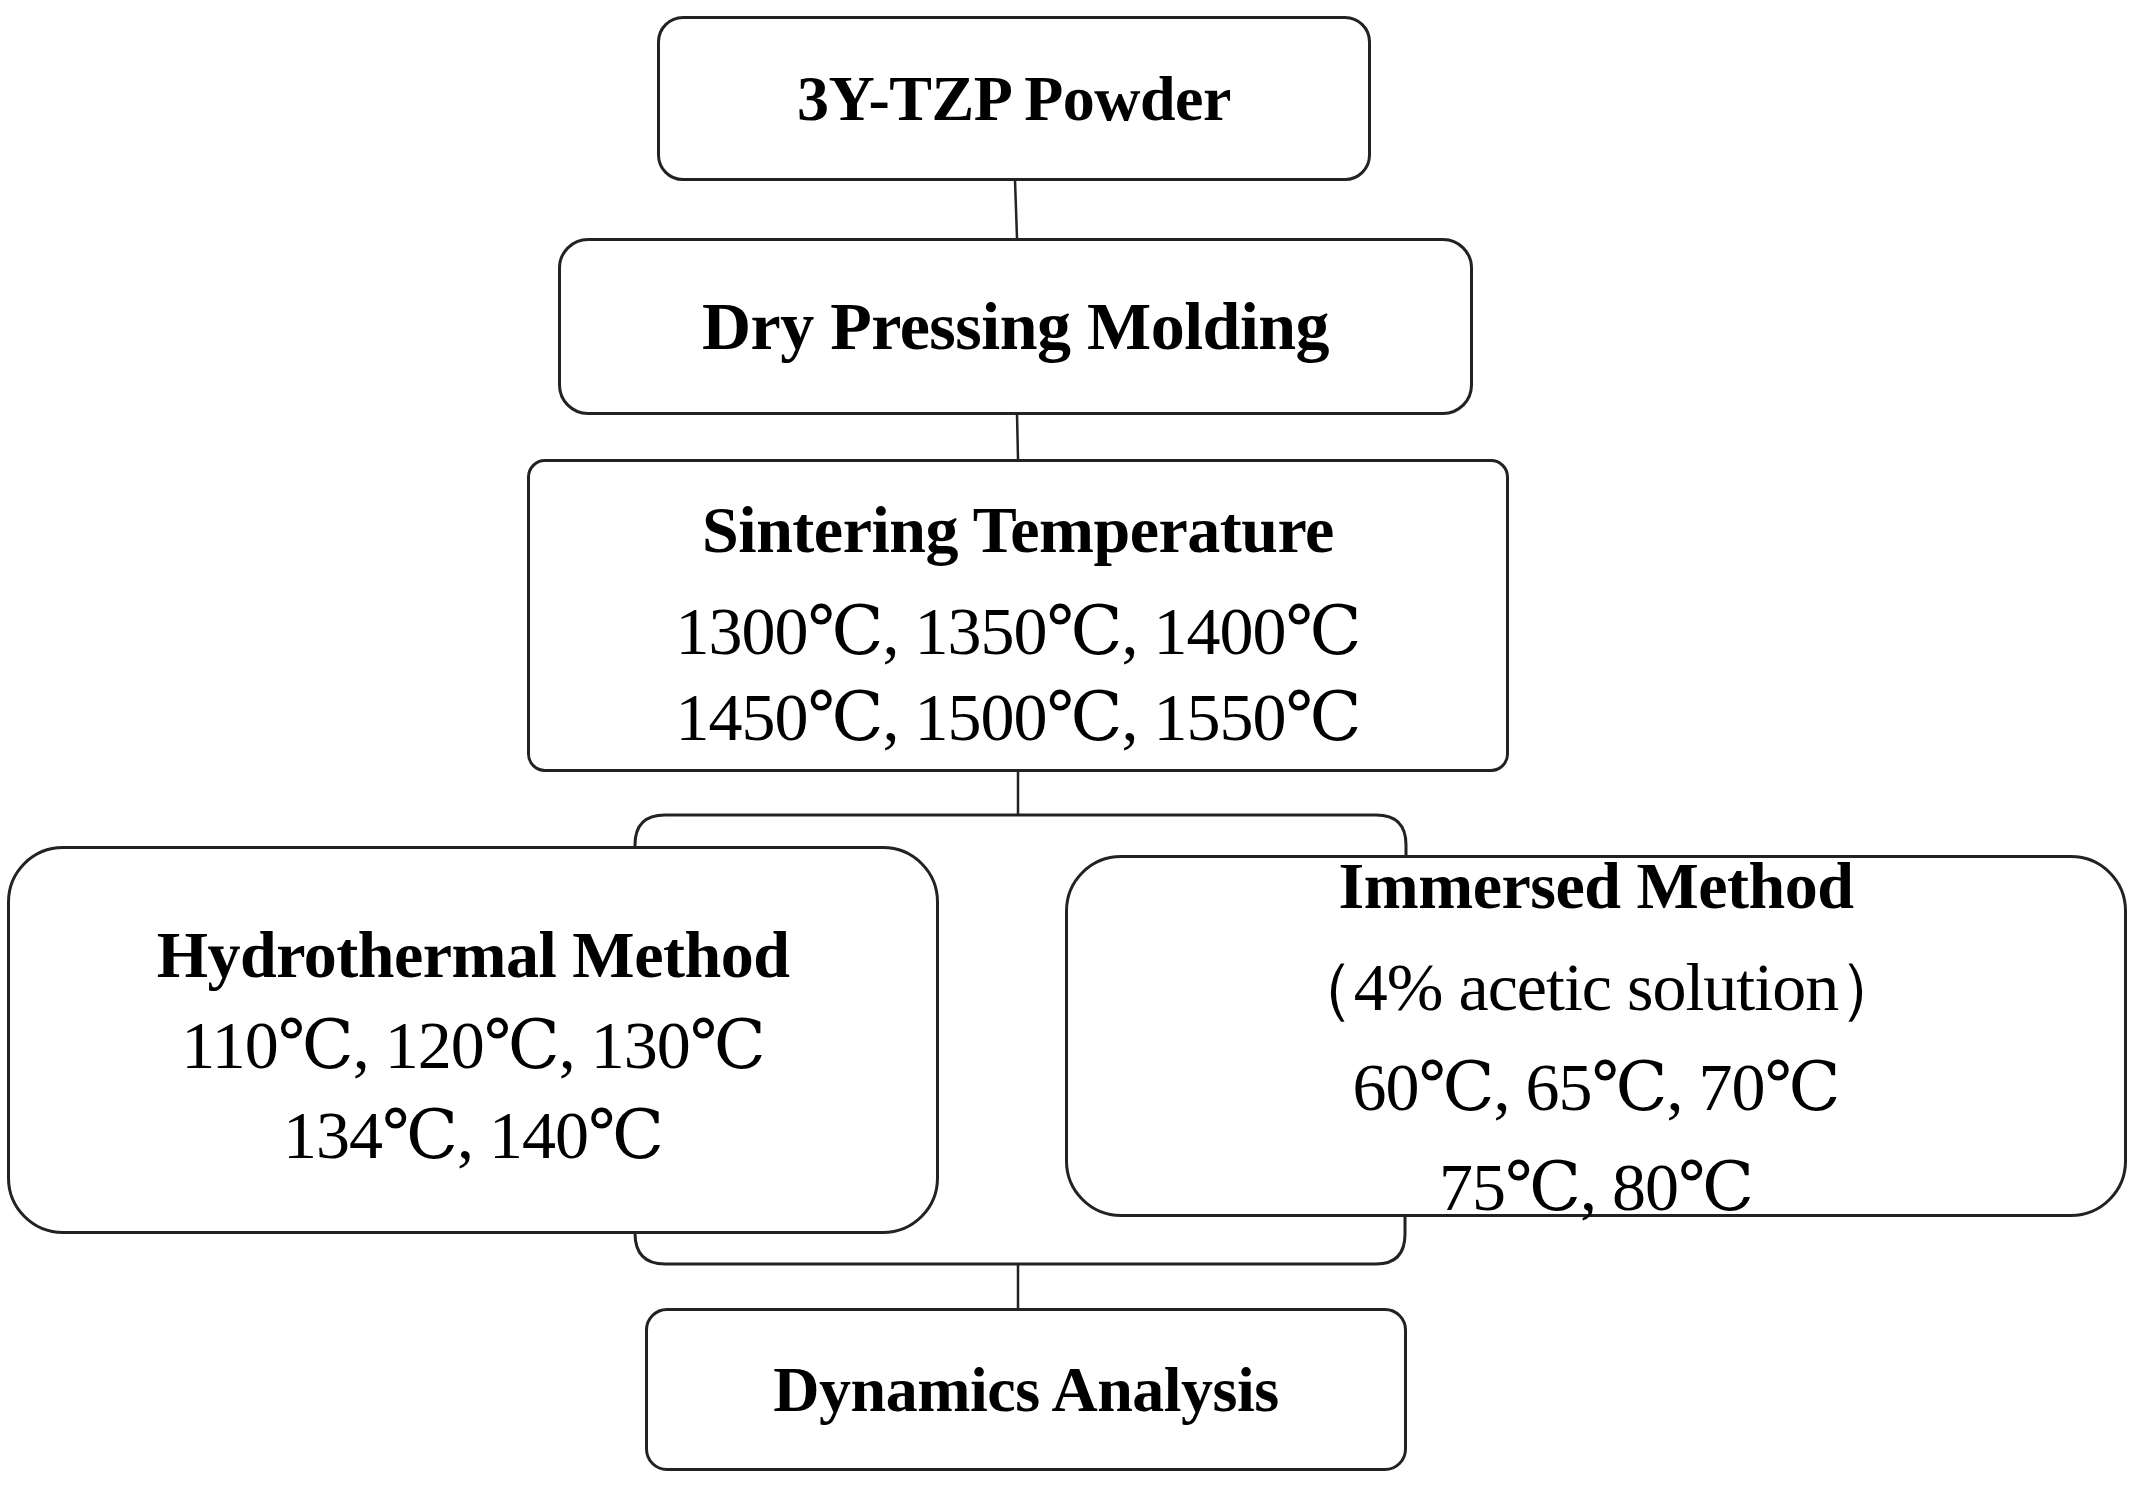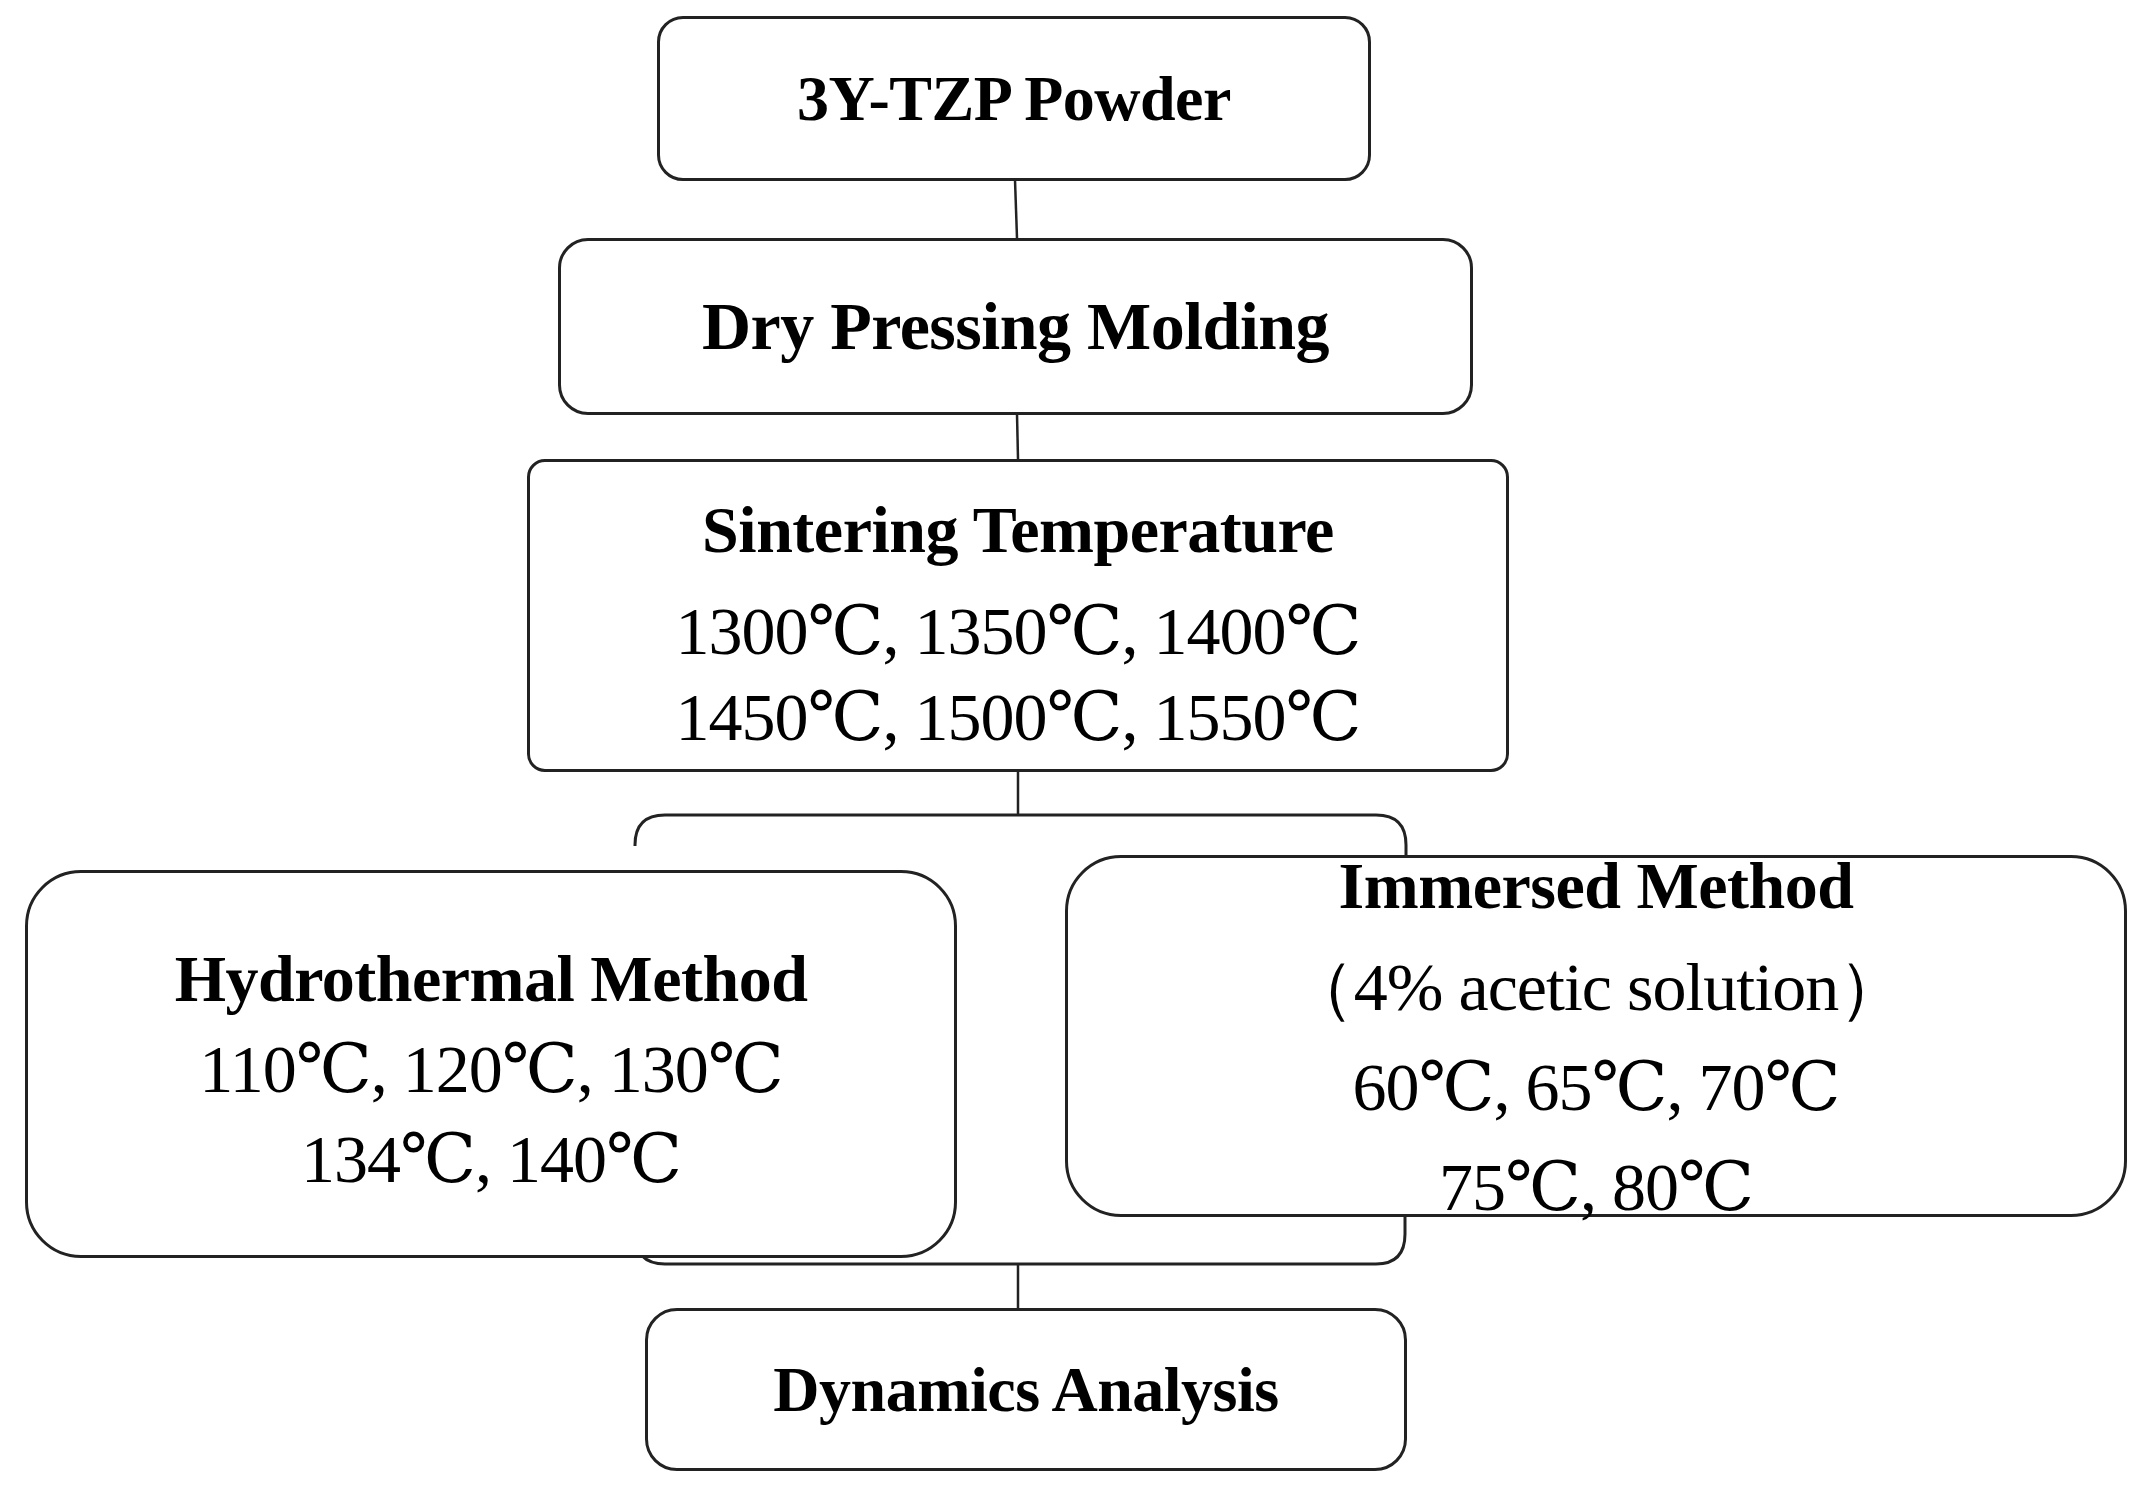--- a/index.html
+++ b/index.html
@@ -11,27 +11,27 @@
            align-items: center; justify-content: center; text-align: center; }
     .title { font-weight: bold; letter-spacing: -0.5px; white-space: nowrap; text-align: center; }
     .line { white-space: nowrap; letter-spacing: -1px; }
     #b1 { left: 657px; top: 16px; width: 714px; height: 165px; border-radius: 26px; }
     #b1 .title { font-size: 64px; }
     #b2 { left: 558px; top: 238px; width: 915px; height: 177px; border-radius: 30px; }
     #b2 .title { font-size: 68px; }
     #b3 { left: 527px; top: 459px; width: 982px; height: 313px; border-radius: 18px; justify-content: flex-start; padding-top: 30px; }
     #b3 .title { font-size: 66px; margin-bottom: 20px; }
     #b3 .line { font-size: 68px; line-height: 86px; }
-    #b4 { left: 25px; top: 846px; width: 932px; height: 388px; border-radius: 56px; padding-top: 10px; margin-top: 24px; }
+    #b4 { left: 7px; top: 846px; width: 932px; height: 388px; border-radius: 56px; padding-top: 10px; }
     #b4 .title { font-size: 66px; line-height: 90px; }
     #b4 .line { font-size: 68px; line-height: 90px; }
     #b5 { left: 1065px; top: 855px; width: 1062px; height: 362px; border-radius: 56px; gap: 14px; }
     #b5 .title { font-size: 66px; line-height: 88px; }
     #b5 .line { font-size: 68px; line-height: 86px; }
-    #b6 { left: 645px; top: 1308px; width: 762px; height: 163px; border-radius: 32px; }
+    #b6 { left: 645px; top: 1308px; width: 762px; height: 163px; border-radius: 22px; }
     #b6 .title { font-size: 64px; }
   </style>
 </head>
 <body>
 
 <svg class="lines" width="2142" height="1490">
   <g stroke="#222" stroke-width="2.5" fill="none">
     <line x1="1015" y1="180" x2="1017" y2="238"></line>
     <line x1="1017" y1="414" x2="1018" y2="459"></line>
     <line x1="1018" y1="771" x2="1018" y2="815"></line>

